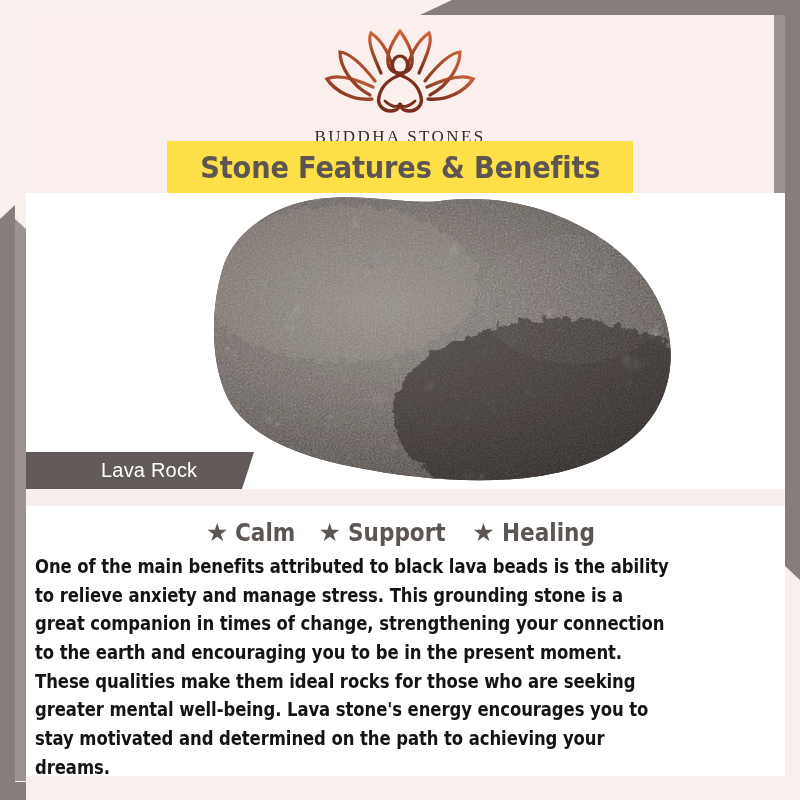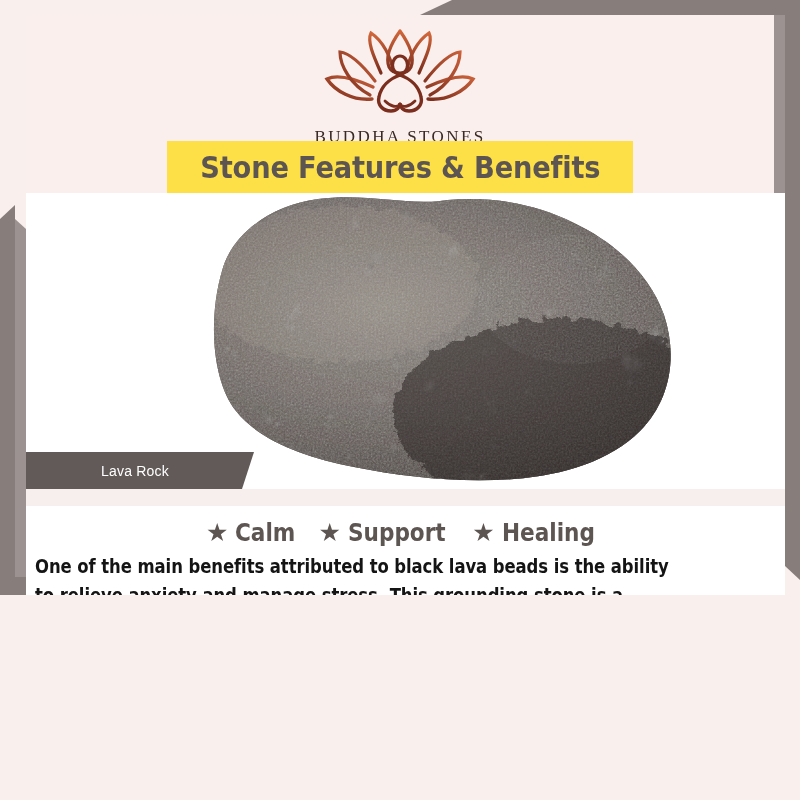--- a/index.html
+++ b/index.html
@@ -10,21 +10,21 @@
     width: 800px;
     height: 800px;
     overflow: hidden;
     font-family: "Liberation Sans", sans-serif;
     background: #f9efec;
   }
 
   #poster {
     position: relative;
     width: 800px;
-    height: 595px;
+    height: 800px;
     background: #f9efec;
     overflow: hidden;
   }
 
   
   .frame-top-right {
     position: absolute;
     top: 0;
     left: 420px;
     width: 380px;
@@ -156,21 +156,21 @@
     left: 26px;
     width: 228px;
     height: 37px;
     background: #615a58;
     clip-path: polygon(0 0, 100% 0, calc(100% - 12px) 100%, 0 100%);
     display: flex;
     align-items: center;
   }
   .label-text {
     margin-left: 75px;
-    font-size: 14px;
+    font-size: 20px;
     color: #ffffff;
     letter-spacing: 0.2px;
     white-space: nowrap;
   }
 
   
   .cream-strip {
     position: absolute;
     top: 489px;
     left: 26px;

